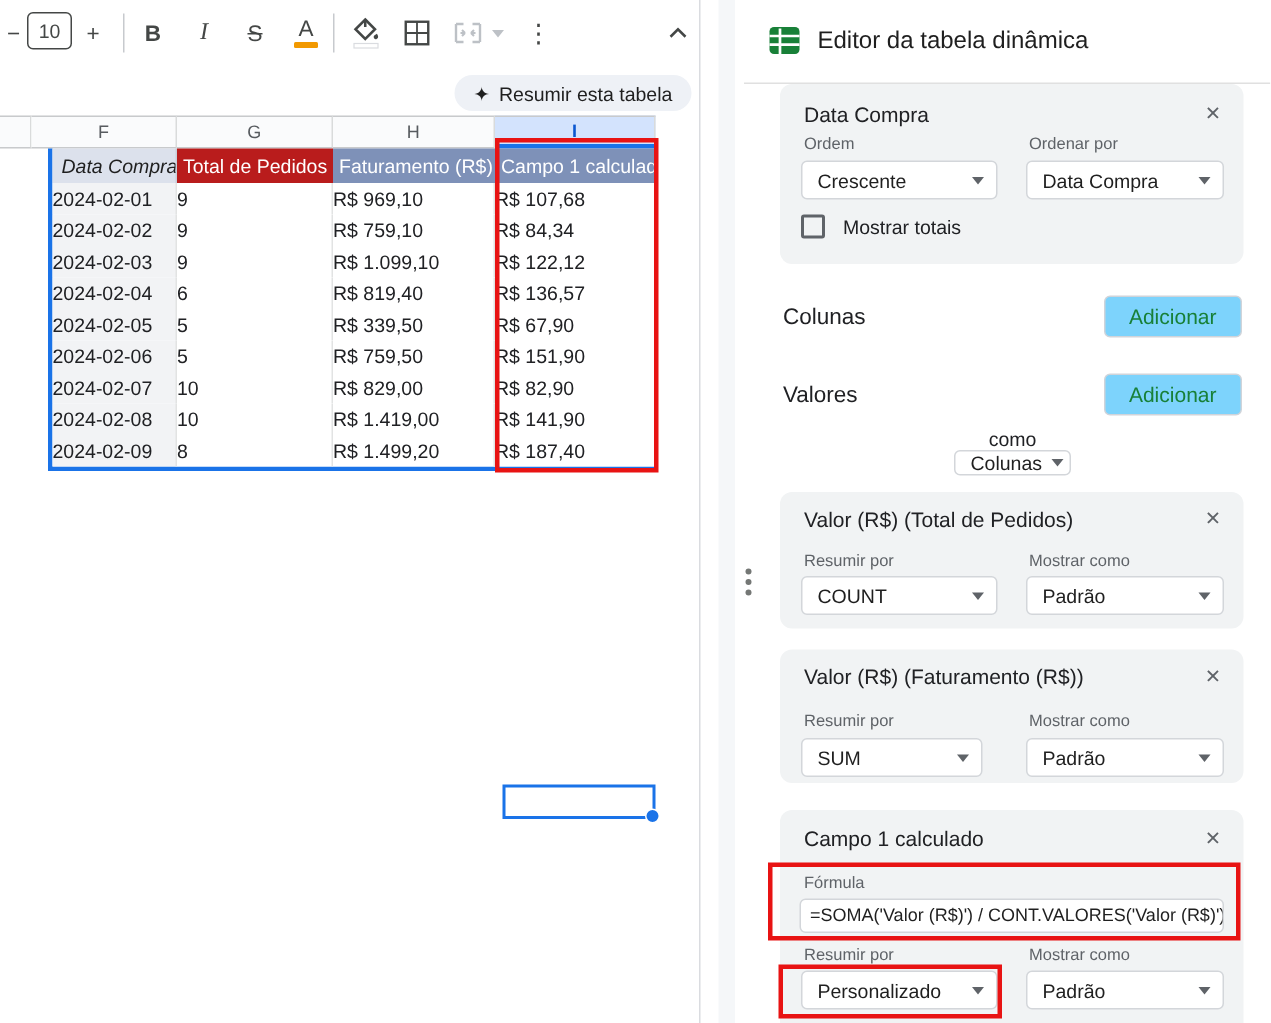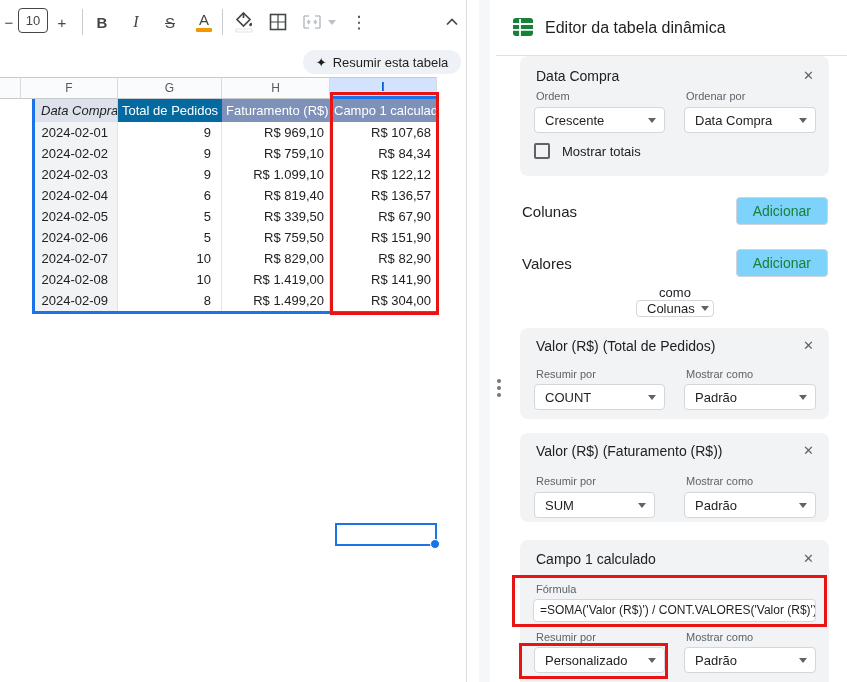--- a/index.html
+++ b/index.html
@@ -27,26 +27,26 @@
   .colhead{position:absolute;top:77px;height:22px;box-sizing:border-box;background:#fafbfc;
            border-top:1px solid #c8cacc;border-bottom:1px solid #c8cacc;border-right:1px solid #d9dbdb;
            display:flex;align-items:center;justify-content:center;font-size:12px;color:#575b5f;}
   .colhead.sel{background:#d3e3fd;color:#0b57d0;border-bottom:3px solid #1a73e8;font-weight:bold;}
 
   
   .pivot{position:absolute;left:32px;top:99px;border-left:3px solid #1a73e8;border-bottom:3px solid #1a73e8;}
   .thead{display:flex;height:23px;}
   .hcell{box-sizing:border-box;height:23px;line-height:23px;font-size:13px;overflow:hidden;white-space:nowrap;}
   .h0{width:83px;background:#dce1ec;color:#1f1f1f;font-style:italic;padding-left:6px;border-right:1px solid #c9cfda;}
-  .h1{width:104px;background:#0369a1;color:#fff;padding-left:4px;}
+  .h1{width:104px;background:#b91c1c;color:#fff;padding-left:4px;}
   .h2{width:108px;background:#7e91b8;color:#fff;padding-left:4px;}
   .h3{width:107px;background:#7e91b8;color:#fff;padding-left:4px;}
   .trow{display:flex;height:21px;}
   .tcell{box-sizing:border-box;height:21px;line-height:21px;font-size:13px;color:#202124;
-         text-align:right;border-right:1px solid #e2e3e3;overflow:hidden;white-space:nowrap;}
+         border-right:1px solid #e2e3e3;overflow:hidden;white-space:nowrap;}
   .tcell.c0{width:83px;background:#f2f3f5;padding-right:9px;}
   .tcell.c1{width:104px;background:#fff;padding-right:10px;}
   .tcell.c2{width:108px;background:#fff;padding-right:5px;}
   .tcell.c3{width:107px;background:#fff;padding-right:5px;}
 
   
   .redbox{position:absolute;border:3px solid #e81313;box-sizing:border-box;z-index:30;pointer-events:none;}
   .selcell{position:absolute;left:335px;top:523px;width:102px;height:23px;border:2px solid #1a73e8;
            box-sizing:border-box;z-index:5;}
   .fillhandle{position:absolute;right:-5px;bottom:-5px;width:8px;height:8px;border-radius:50%;
@@ -197,21 +197,21 @@
         <div class="trow">
           <div class="tcell c0">2024-02-08</div>
           <div class="tcell c1">10</div>
           <div class="tcell c2">R$ 1.419,00</div>
           <div class="tcell c3">R$ 141,90</div>
         </div>
         <div class="trow">
           <div class="tcell c0">2024-02-09</div>
           <div class="tcell c1">8</div>
           <div class="tcell c2">R$ 1.499,20</div>
-          <div class="tcell c3">R$ 304,00</div>
+          <div class="tcell c3">R$ 187,40</div>
         </div>
       </div>
   </div>
 
   <div class="selcell">
     <div class="fillhandle"></div>
   </div>
   <div class="redbox" style="left:330px;top:92px;width:109px;height:223px;"></div>
 
   <div class="vline"></div>

